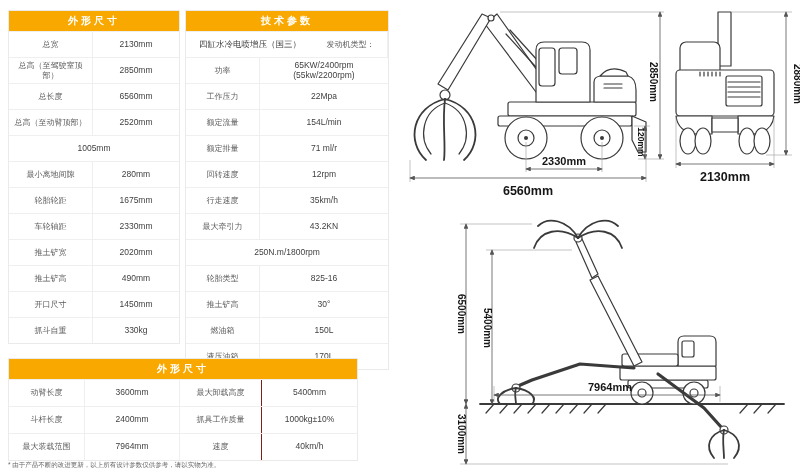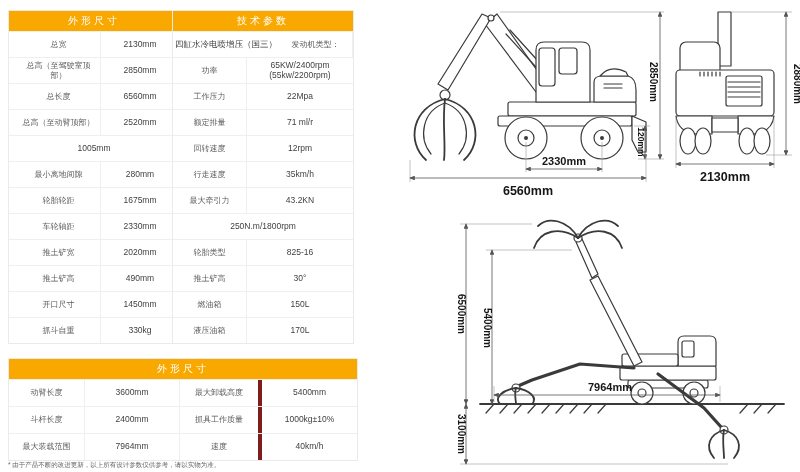--- a/index.html
+++ b/index.html
@@ -1,36 +1,36 @@
 <!DOCTYPE html>
 <html><head>
 <meta charset="utf-8">
 <style>
   html,body{margin:0;padding:0;background:#fff;}
   body{width:800px;height:472px;position:relative;overflow:hidden;
        font-family:"Liberation Sans","DejaVu Sans",sans-serif;}
   .tbl{position:absolute;border:1px solid #eaeaea;background:#fff;box-sizing:border-box;}
   .t1{left:8px;top:10px;width:172px;}
-  .t2{left:172px;top:10px;width:182px;}
+  .t2{left:185px;top:10px;width:204px;}
   .t3{left:8px;top:358px;width:350px;}
   .th{height:20px;line-height:20px;background:#F9A800;color:#fff;text-align:center;
-      font-size:10px;font-weight:normal;letter-spacing:3px;}
+      font-size:10px;font-weight:bold;letter-spacing:3px;}
   .tr{display:flex;border-top:1px solid #efefef;height:25px;}
   .t3 .tr{height:26px;}
   .c{display:flex;align-items:center;justify-content:center;text-align:center;
      padding:0 2px;box-sizing:border-box;line-height:1.15;}
   .tl{font-size:8px;color:#5c5c5c;}
   .tv{font-size:8.5px;color:#3f3f3f;}
-  .t1 .tl{width:84px;border-right:1px solid #efefef;margin-left:8px;}
+  .t1 .tl{width:84px;border-right:1px solid #efefef;}
   .t1 .tv{flex:1;}
   .t2 .tl{width:74px;border-right:1px solid #efefef;}
   .t2 .tv{flex:1;flex-direction:column;}
   .t3 .c1{width:76px;border-right:1px solid #efefef;}
   .t3 .c2{width:95px;border-right:1px solid #efefef;}
-  .t3 .c3{width:82px;border-right:4px solid #7f1d1d;}
+  .t3 .c3{width:82px;border-right:1px solid #7f1d1d;}
   .t3 .c4{flex:1;}
   .footnote{position:absolute;left:8px;top:461px;font-size:6.5px;color:#666;}
   .draw{position:absolute;}
   .mc{stroke:#3a3a3a;fill:#fff;stroke-width:1.2;stroke-linejoin:round;}
   .ml{stroke:#3a3a3a;fill:none;stroke-width:1.2;stroke-linecap:round;}
   .mt{stroke:#3a3a3a;fill:none;stroke-width:1.8;stroke-linecap:round;}
   .arm{stroke:#3a3a3a;fill:none;stroke-width:3.2;stroke-linejoin:round;stroke-linecap:round;}
   .dim{stroke:#555;stroke-width:0.8;fill:none;}
   .ext{stroke:#9a9a9a;stroke-width:0.6;fill:none;}
   .dtx{font:bold 10px "Liberation Sans","DejaVu Sans",sans-serif;fill:#161616;}
@@ -101,20 +101,24 @@
   <div class="tr">
       <div class="c tl">功率</div>
       <div class="c tv">
         <span>65KW/2400rpm</span>
         <span>(55kw/2200rpm)</span>
       </div>
     </div>
   <div class="tr">
       <div class="c tl">工作压力</div>
       <div class="c tv">22Mpa</div>
+    </div>
+  <div class="tr">
+      <div class="c tl">额定流量</div>
+      <div class="c tv">154L/min</div>
     </div>
   <div class="tr">
       <div class="c tl">额定排量</div>
       <div class="c tv">71 ml/r</div>
     </div>
   <div class="tr">
       <div class="c tl">回转速度</div>
       <div class="c tv">12rpm</div>
     </div>
   <div class="tr">

